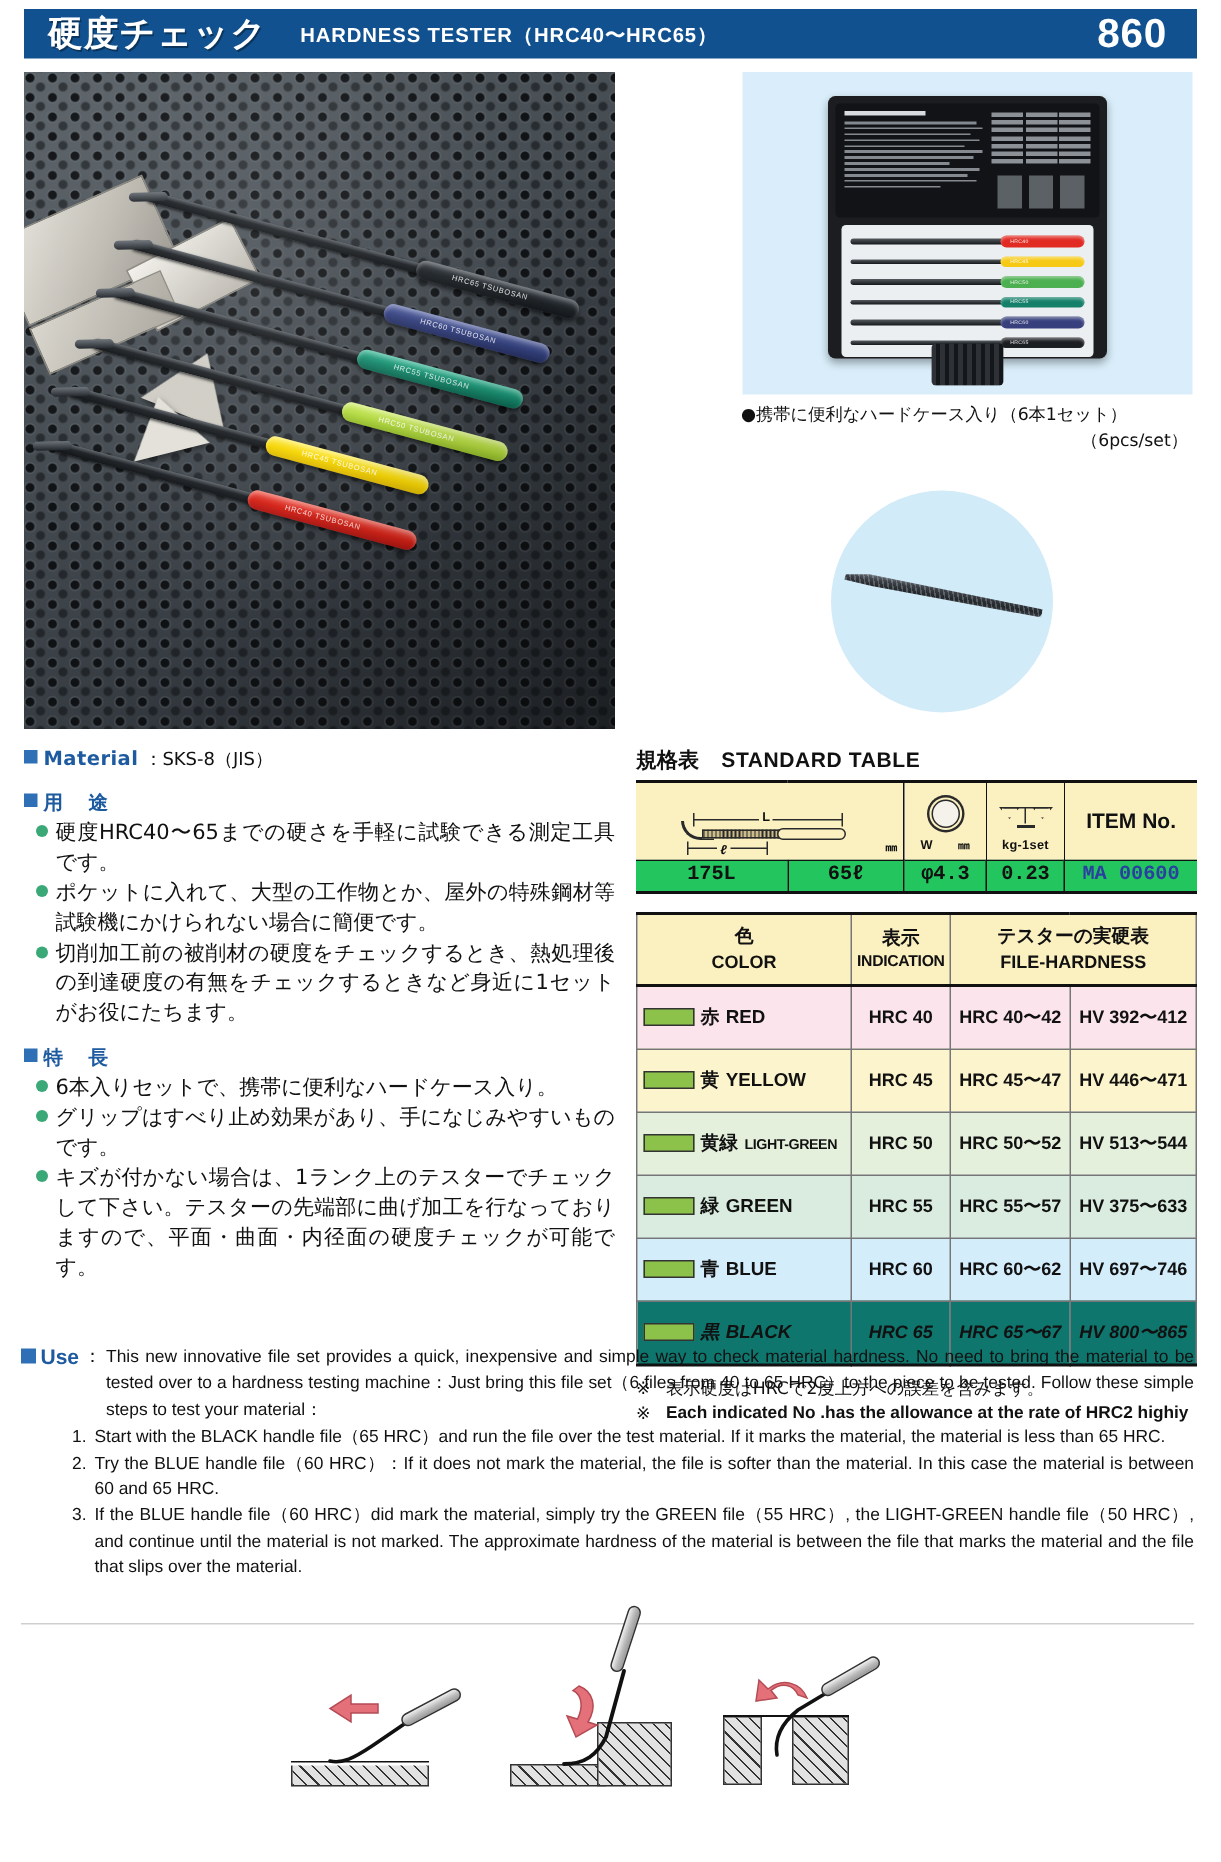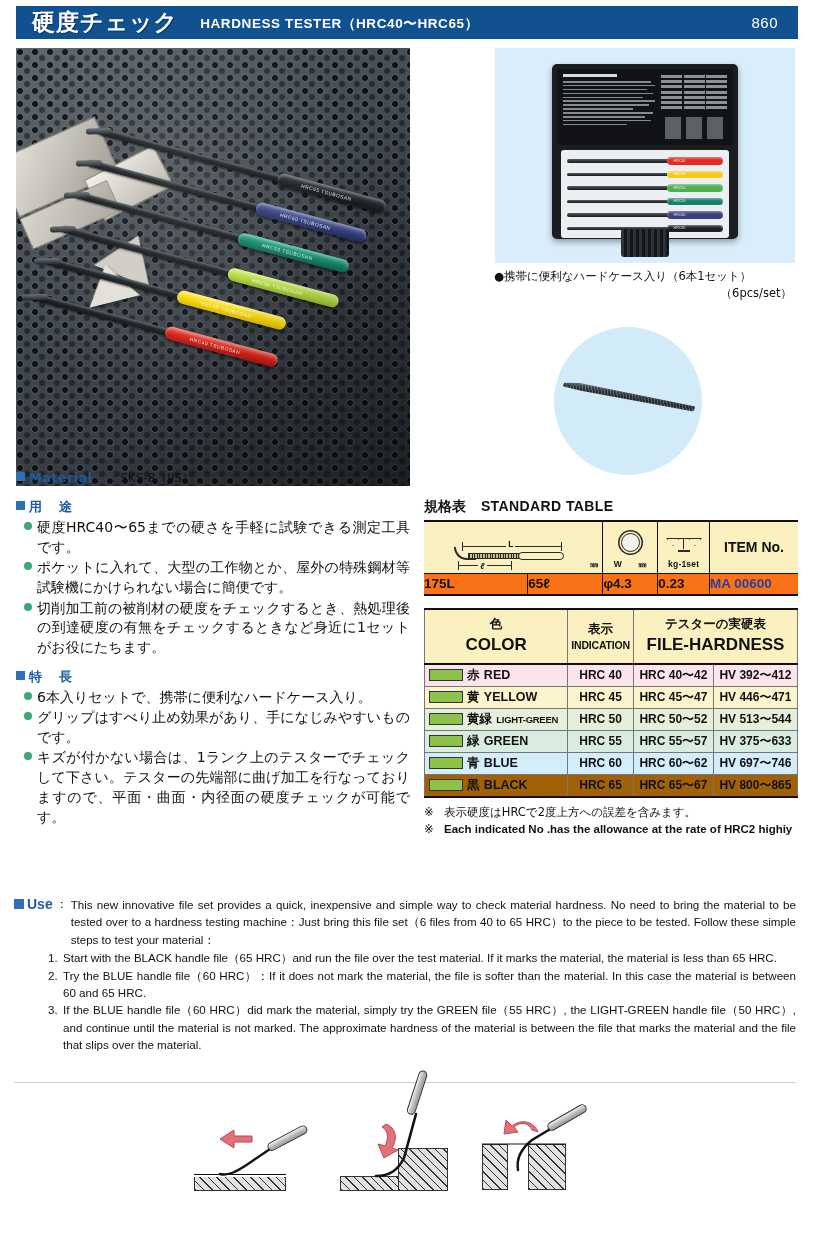--- a/index.html
+++ b/index.html
@@ -22,21 +22,21 @@
     color: #ffffff; font-size: 23px; font-weight: 700;
     letter-spacing: 1px; margin-left: 16px;
     font-family: "DejaVu Sans", sans-serif;
     text-shadow: 1px 1px 0 rgba(0,0,0,.35);
   }
   .banner-en {
     color: #ffffff; font-size: 13.5px; font-weight: 700;
     letter-spacing: .6px; margin-left: 22px; margin-top: 3px;
   }
   .banner-page {
-    color: #ffffff; font-size: 15px; font-weight: 400;
+    color: #ffffff; font-size: 27px; font-weight: 700;
     margin-left: auto; margin-right: 20px; letter-spacing: .5px;
   }
 
   
   .photo-main {
     position: absolute; left: 16px; top: 48px; width: 394px; height: 438px;
     background: linear-gradient(150deg,#5d656b 0%, #474e54 35%, #353b41 70%, #2b3035 100%);
     overflow: hidden;
   }
   .mat {
@@ -158,25 +158,25 @@
     background: linear-gradient(to bottom, #7b828a 0%, #3a4046 30%, #23282d 60%, #4a5158 100%);
     background-image:
       repeating-linear-gradient(72deg, rgba(255,255,255,.22) 0 1px, rgba(0,0,0,0) 1px 3px),
       linear-gradient(to bottom, #868d95 0%, #3a4046 32%, #22272c 62%, #515860 100%);
     transform: rotate(9deg);
     box-shadow: 0 2px 4px rgba(0,0,0,.25);
     clip-path: polygon(0% 28%, 12% 12%, 100% 46%, 100% 82%, 14% 62%, 0% 52%);
   }
 
   
-  .spec { position:absolute; left:16px; top:470px; width:394px; }
+  .spec { position:absolute; left:16px; top:498px; width:394px; }
   .hd { display:flex; align-items:baseline; margin-bottom:2px; }
   .sq { width:9px; height:9px; background:#2f6fb5; display:inline-block; margin-right:4px; flex:none; position:relative; top:-1px; }
   .hd-label { font-size:13px; font-weight:700; color:#1d5aa0; font-family:"DejaVu Sans",sans-serif; letter-spacing:.3px; }
-  .hd-val { font-size:12px; color:#111; font-family:"DejaVu Sans",sans-serif; margin-left:16px; }
+  .hd-val { font-size:12px; color:#111; font-family:"DejaVu Sans",sans-serif; margin-left:4px; }
   .sec-title { font-size:13px; font-weight:700; color:#1d5aa0; font-family:"DejaVu Sans",sans-serif; letter-spacing:2px; }
   ul.bl { list-style:none; margin:2px 0 0 8px; }
   ul.bl li {
     position:relative; padding-left:13px; font-size:14px; line-height:1.42;
     font-family:"DejaVu Sans",sans-serif; color:#111; margin-bottom:.5px; text-align:justify;
   }
   ul.bl li::before {
     content:""; position:absolute; left:0; top:4px; width:8px; height:8px;
     border-radius:50%; background:#3aa877;
   }
@@ -185,22 +185,22 @@
   
   .tables { position:absolute; left:424px; top:498px; width:374px; }
   .tbl-title { font-family:"DejaVu Sans",sans-serif; font-size:14px; font-weight:700; margin-bottom:4px; }
   .tbl-title .en { font-family:"Liberation Sans",sans-serif; font-weight:700; margin-left:10px; letter-spacing:.4px; }
 
   table { border-collapse:collapse; width:100%; }
   .std { border-top:2px solid #111; border-bottom:2px solid #111; }
   .std td { border-right:1px solid #111; }
   .std td:last-child { border-right:none; }
   .std .hrow td { background:#fbf0c0; height:52px; vertical-align:bottom; padding:0 4px 2px; text-align:center; position:relative; }
-  .std .vrow td { background:#f97316; height:22px; font-size:13.5px; font-weight:700;
-                  font-family:Liberation Sans, sans-serif; border-top:1px solid #111; }
+  .std .vrow td { background:#22c55e; height:22px; text-align:center; font-size:13.5px; font-weight:700;
+                  font-family:Liberation Mono, monospace; border-top:1px solid #111; }
   .unit { font-size:8.5px; font-weight:700; letter-spacing:.2px; }
   .unit-right { position:absolute; right:4px; bottom:2px; font-size:8.5px; font-weight:700; }
   .itemno { font-family:"DejaVu Sans",sans-serif; font-size:12px; font-weight:700; }
   .item-head { font-size:14px; font-weight:700; vertical-align:middle !important; padding-bottom:0 !important; }
   .gear { width:19px; height:19px; border-radius:50%; background:#f4f2ea; border:1.6px solid #2a2a2a;
           margin:0 auto 1px; position:relative;
           box-shadow: 0 0 0 1.4px #fbf0c0, 0 0 0 3px #2a2a2a; }
   .scale { width:30px; height:17px; margin:0 auto 1px; position:relative; }
   .scale .bar { position:absolute; left:0; top:3px; width:30px; height:1.6px; background:#2a2a2a; }
   .scale .post { position:absolute; left:14px; top:3px; width:1.8px; height:11px; background:#2a2a2a; }
@@ -228,23 +228,23 @@
   .dimg .lline::before { left:0; } .dimg .lline::after { right:0; }
   .dimg .llab { position:absolute; left:30px; top:20px; font-size:8.5px; font-weight:700; font-style:italic; background:#fbf0c0; padding:0 2px; }
 
   
   .colortbl { margin-top:12px; border-top:2px solid #111; border-bottom:2px solid #111; }
   .colortbl td, .colortbl th { border:1px solid #767676; }
   .colortbl .chead th {
     background:#fbf0c0; padding:5px 2px; font-family:"DejaVu Sans",sans-serif;
     font-size:12.5px; font-weight:700; line-height:1.45; text-align:center; border-bottom:2px solid #111;
   }
-  .colortbl .chead th .en { font-family:"Liberation Sans",sans-serif; display:block; font-size:17px; }
+  .colortbl .chead th .en { font-family:"Liberation Sans",sans-serif; display:block; font-size:12px; }
   .colortbl .chead th.ind .en { font-size:10.5px; letter-spacing:-.2px; }
-  .colortbl td { padding:2px 4px; font-size:12px; font-weight:700; font-family:"Liberation Sans",sans-serif; text-align:center; }
+  .colortbl td { padding:12px 4px; font-size:12px; font-weight:700; font-family:"Liberation Sans",sans-serif; text-align:center; }
   .colortbl td.cname { text-align:left; font-family:"DejaVu Sans",sans-serif; font-size:12.5px; white-space:nowrap; }
   .swatch { display:inline-block; width:34px; height:12px; border:1px solid #333; vertical-align:-2px; margin-right:4px; }
   .cname .en { font-family:"Liberation Sans",sans-serif; font-weight:700; }
   .cname .en.small { font-size:9.5px; letter-spacing:-.3px; }
 
   .notes { margin-top:6px; font-family:"DejaVu Sans",sans-serif; font-size:11.5px; line-height:1.45; }
   .notes .row { display:flex; margin-bottom:1px; }
   .notes .mk { width:20px; flex:none; }
   .notes .en { font-family:"Liberation Sans",sans-serif; font-weight:700; font-size:11.5px; }
 
@@ -568,21 +568,21 @@
             <td>HRC 55</td>
             <td>HRC 55〜57</td>
             <td>HV 375〜633</td>
           </tr>
           <tr style="background: rgb(212, 237, 251);">
             <td class="cname"><span class="swatch" style="background: rgb(140, 194, 74);"></span><span>青 </span><span class="en">BLUE</span></td>
             <td>HRC 60</td>
             <td>HRC 60〜62</td>
             <td>HV 697〜746</td>
           </tr>
-          <tr style="background: #a16207;">
+          <tr style="background: #0f766e; font-style: italic;">
             <td class="cname"><span class="swatch" style="background: rgb(140, 194, 74);"></span><span>黒 </span><span class="en">BLACK</span></td>
             <td>HRC 65</td>
             <td>HRC 65〜67</td>
             <td>HV 800〜865</td>
           </tr>
         </tbody>
     </table>
 
     <div class="notes">
       <div class="row">

